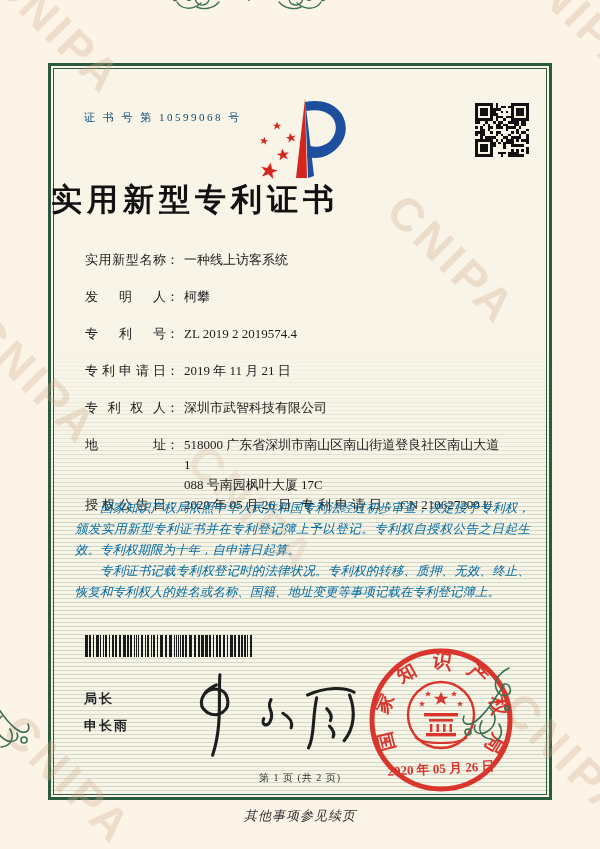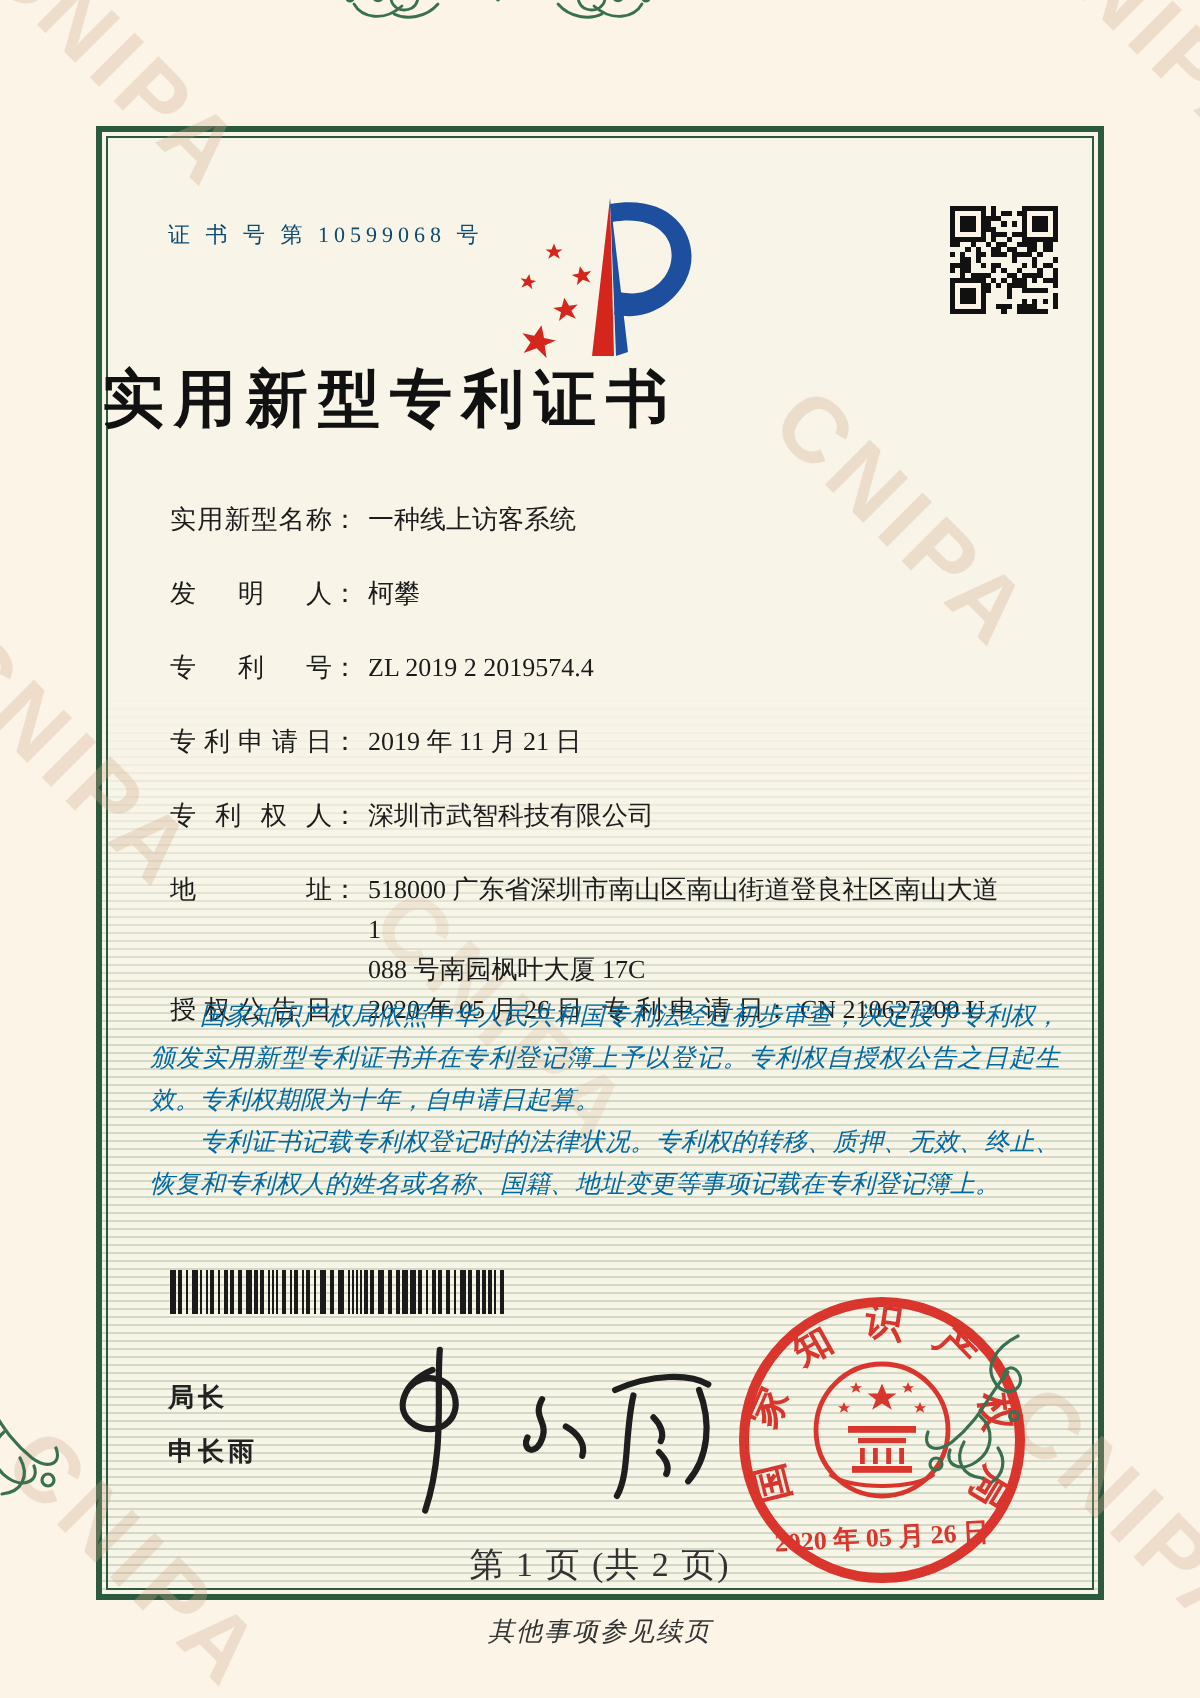--- a/index.html
+++ b/index.html
@@ -49,21 +49,21 @@
   .bodytext {
     position:absolute; left:24px; top:432px; width:455px;
     font-size:12.5px; line-height:21px; text-align:justify;
     font-style:italic; color:#0369a1;
   }
   .bodytext p { text-indent:2em; }
   .barcode { position:absolute; left:34px; top:569px; width:168px; height:22px; }
   .officer { position:absolute; left:33px; top:624px; font-family:"Liberation Sans","DejaVu Sans",sans-serif; font-size:13px; font-weight:bold; letter-spacing:2px; color:#222; }
   .officer div { margin-bottom:9px; }
   .sig { position:absolute; left:105px; top:600px; }
-  .page-num { position:absolute; left:0; right:0; top:705px; text-align:center; font-size:17px; letter-spacing:1px; color:#333; }
+  .page-num { position:absolute; left:0; right:0; top:705px; text-align:center; font-size:10px; letter-spacing:1px; color:#333; }
   
   .seal {
     position:absolute; left:311px; top:577px; width:158px; height:158px;
     z-index:4; mix-blend-mode:multiply; opacity:.93;
   }
   .seal-date {
     position:absolute; left:0; right:0; top:117px; text-align:center;
     color:#d7261f; font-weight:bold; font-size:13px; letter-spacing:0px;
     transform:rotate(-3deg); white-space:nowrap;
   }

